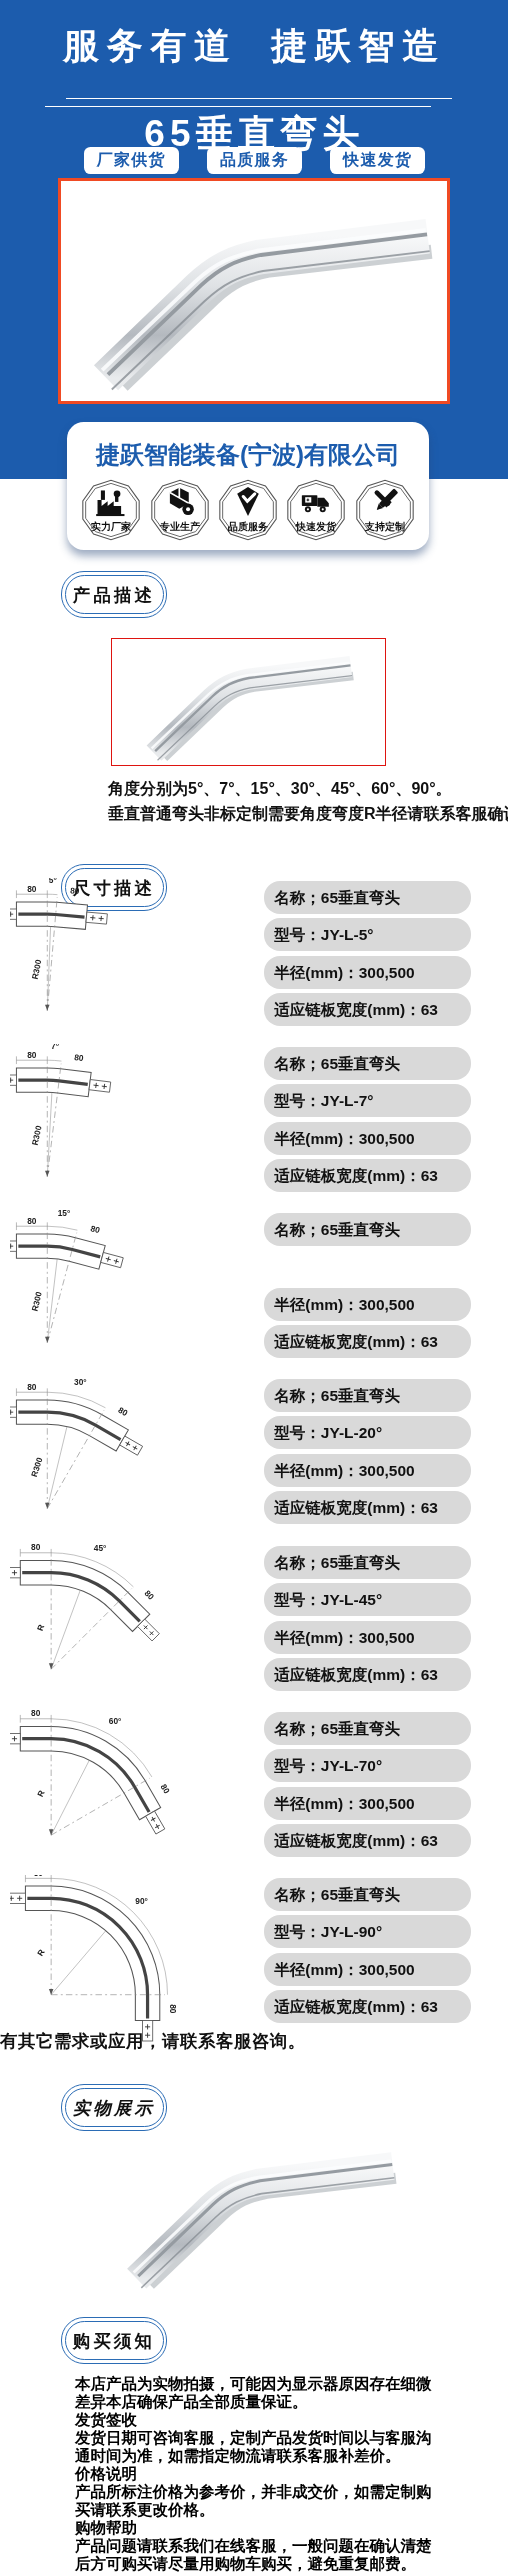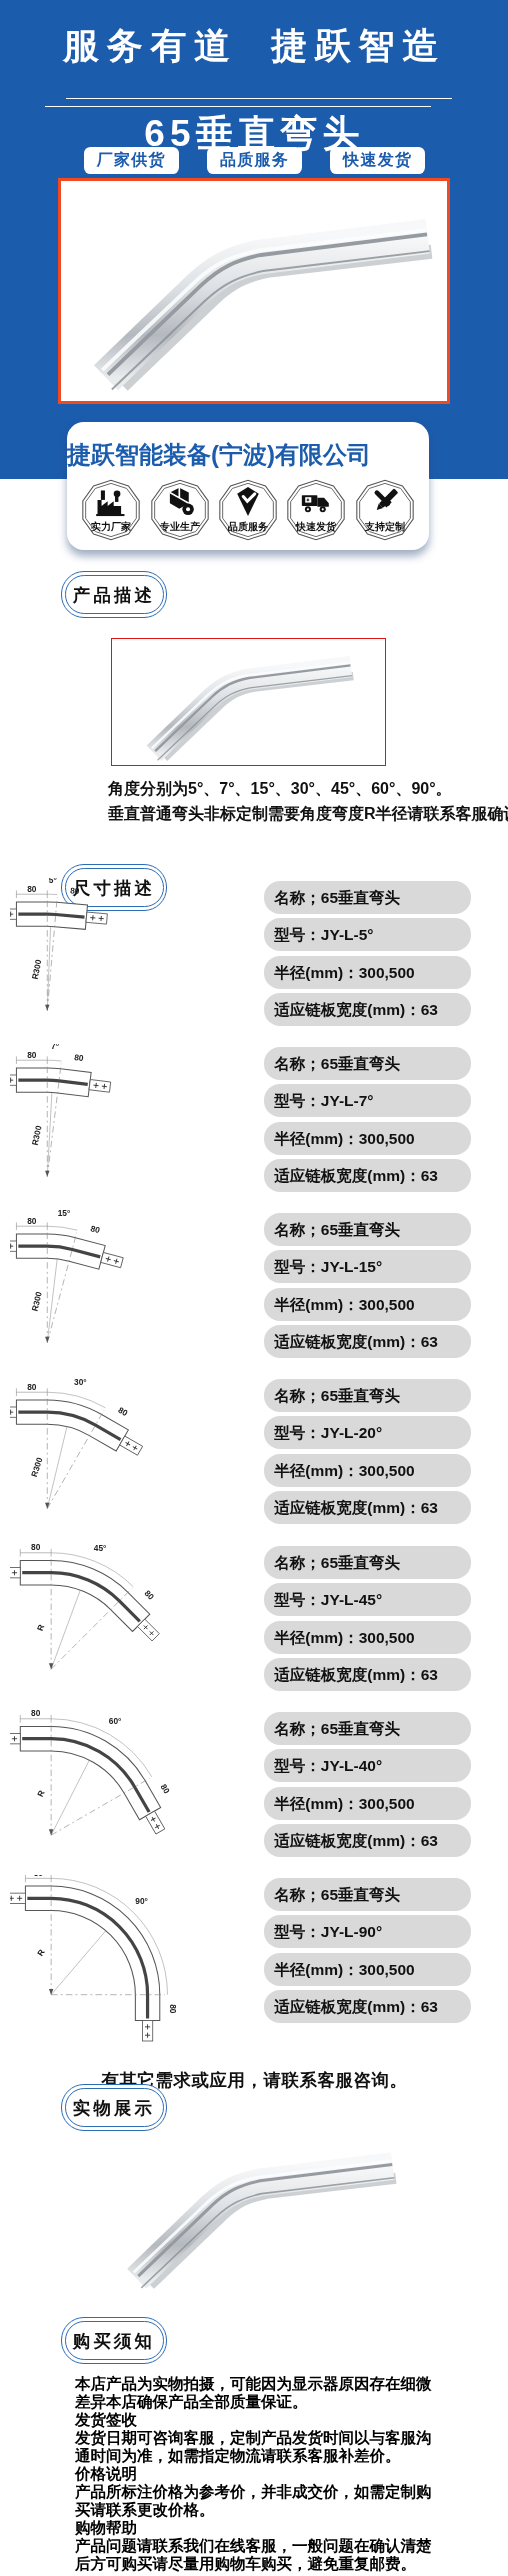--- a/index.html
+++ b/index.html
@@ -17,43 +17,43 @@
   .subtitle{left:0;top:109px;width:509px;text-align:center;color:#fff;
             font-weight:700;font-size:37px;letter-spacing:5.2px;}
   .tags{left:0;top:147px;width:509px;display:flex;justify-content:center;gap:28px;}
   .tag{background:#fff;color:#1c5cad;font-size:16px;font-weight:700;
        padding:3.2px 13px;border-radius:6.4px;letter-spacing:1.3px;}
   .hero-box{left:58px;top:178px;width:386px;height:220px;background:#fff;
             border:3.2px solid #f04a23;overflow:hidden;}
   
   .company-card{left:67px;top:422px;width:362px;height:128px;background:#fff;
                 border-radius:16.7px;box-shadow:0 5.2px 9px rgba(40,70,120,.45);}
-  .company-name{position:absolute;left:0;top:16.7px;width:100%;text-align:left;
+  .company-name{position:absolute;left:0;top:16.7px;width:100%;text-align:center;
                 color:#1c5cad;font-weight:700;font-size:24px;}
   .badges{position:absolute;left:0;top:57px;width:100%;display:flex;
           justify-content:center;gap:6.4px;}
   .badge svg{display:block;}
   
   .pill{left:61px;width:104px;height:45px;border:1.9px solid #2b6cb5;border-radius:23px;
         background:#fff;display:flex;align-items:center;justify-content:center;}
   .pill-inner{width:97px;height:37px;border:1.3px solid #2b6cb5;border-radius:19.3px;
         display:flex;align-items:center;justify-content:center;
         font-size:17.4px;font-weight:700;color:#111;letter-spacing:3.2px;white-space:nowrap;}
   
   .desc-box{left:111px;top:638px;width:273px;height:126px;background:#fff;
             border:1.9px solid #de1410;overflow:hidden;}
   .desc-line{left:108px;width:386px;font-size:16px;font-weight:700;color:#111;white-space:nowrap;}
   
   .tbl-block{position:absolute;left:0;width:509px;height:146px;}
   .tbl-row{position:absolute;left:264px;width:207px;height:33px;background:#d9d9d9;
            color:#111;font-size:15.5px;font-weight:700;line-height:33px;
            padding-left:10.3px;box-sizing:border-box;white-space:nowrap;overflow:hidden;border-radius:16px;}
   .diagram{position:absolute;left:10.3px;top:-2.6px;}
-  .footnote{left:0;top:2029px;width:509px;text-align:center;
-            font-size:17.4px;font-weight:700;color:#111;letter-spacing:0.6px;margin-top:39px;}
+  .footnote{left:0;top:2029px;width:509px;text-align:left;
+            font-size:17.4px;font-weight:700;color:#111;letter-spacing:0.6px;}
   
   .notice-text{left:75px;top:2375px;width:377px;font-size:15.5px;font-weight:600;
                color:#000;line-height:18px;white-space:pre-line;}
 </style>
 </head>
 <body>
 
 <div id="page">
 
   <div class="abs blue-bg"></div>
@@ -272,21 +272,20 @@
           <path d="M 58 206 L 73.39739906697673 75.90803213890464" stroke="#888" stroke-width="0.8"></path>
           <path d="M 58 206 l -3.5 -9 h 7 z" fill="#555"></path>
           <path d="M 58 25 A 181 181 0 0 1 104.84624716355626 31.16742544167863" stroke="#888" stroke-width="0.8" fill="none"></path>
           <path d="M 10 31 v-12 M 58 31 v-12 M 10 25 h 48" stroke="#888" stroke-width="0.9"></path>
           <text x="34" y="21" font-size="13" fill="#222" text-anchor="middle" font-weight="bold">80</text>
           <text x="83.97471225179027" y="8.702472586611748" font-size="13" fill="#222" text-anchor="middle" font-weight="bold">15°</text>
           <text x="131.38196515799774" y="34.13654492722892" font-size="13" fill="#222" text-anchor="middle" font-weight="bold" transform="rotate(15 131.38196515799774 34.13654492722892)">80</text>
           <text x="46" y="143" font-size="13" fill="#222" text-anchor="middle" font-weight="bold" transform="rotate(-76.25 46 143)">R300</text>
         </svg>
         <div class="tbl-row" style="top: 0px;">名称；65垂直弯头</div>
-        <div class="tbl-row" style="top: 37px;">型号：JY-L-15°</div>
         <div class="tbl-row" style="top: 75px;">半径(mm)：300,500</div>
         <div class="tbl-row" style="top: 112px;">适应链板宽度(mm)：63</div>
       </div>
       <div class="tbl-block" style="top: 1379px;">
         <svg width="225" height="170" viewBox="0 0 350 264" class="diagram">
           <path d="M 10 37 L 58 37 A 169 169 0 0 1 142.5 59.641706760429855 l 41.569219381653056 23.999999999999996 l -18.999999999999996 32.908965343808674 l -41.569219381653056 -23.999999999999996 A 131 131 0 0 0 58 75 L 10 75 Z" fill="#fff" stroke="#555" stroke-width="1.6"></path>
           <path d="M 13 56 L 58 56 A 150 150 0 0 1 133 76.0961894323342 l 38.97114317029974 22.499999999999996" fill="none" stroke="#444" stroke-width="5"></path>
           <g transform="translate(10,56)">
             <rect x="-32" y="-8" width="32" height="16" fill="#fff" stroke="#555" stroke-width="1.3"></rect>
             <path d="M -26 0 h8 M -22 -4 v8" stroke="#333" stroke-width="1.4"></path>
@@ -362,21 +361,21 @@
           <path d="M 64 196 L 123.47275546588062 79.2781453313238" stroke="#888" stroke-width="0.8"></path>
           <path d="M 64 196 l -3.5 -9 h 7 z" fill="#555"></path>
           <path d="M 64 15 A 181 181 0 0 1 220.75059808498338 105.49999999999999" stroke="#888" stroke-width="0.8" fill="none"></path>
           <path d="M 16 21 v-12 M 64 21 v-12 M 16 15 h 48" stroke="#888" stroke-width="0.9"></path>
           <text x="40" y="11" font-size="13" fill="#222" text-anchor="middle" font-weight="bold">80</text>
           <text x="163.5" y="23.660944646896695" font-size="13" fill="#222" text-anchor="middle" font-weight="bold">60°</text>
           <text x="237.41469970012113" y="126.36307065990917" font-size="13" fill="#222" text-anchor="middle" font-weight="bold" transform="rotate(60 237.41469970012113 126.36307065990917)">80</text>
           <text x="52" y="133" font-size="13" fill="#222" text-anchor="middle" font-weight="bold" transform="rotate(-65 52 133)">R</text>
         </svg>
         <div class="tbl-row" style="top: 0px;">名称；65垂直弯头</div>
-        <div class="tbl-row" style="top: 37px;">型号：JY-L-40°</div>
+        <div class="tbl-row" style="top: 37px;">型号：JY-L-70°</div>
         <div class="tbl-row" style="top: 75px;">半径(mm)：300,500</div>
         <div class="tbl-row" style="top: 112px;">适应链板宽度(mm)：63</div>
       </div>
       <div class="tbl-block" style="top: 1878px;">
         <svg width="225" height="170" viewBox="0 0 350 264" class="diagram">
           <path d="M 24 17 L 64 17 A 169 169 0 0 1 233 186 l 2.4492935982947065e-15 40 l -38 2.326828918379971e-15 l -2.4492935982947065e-15 -40 A 131 131 0 0 0 64 55 L 24 55 Z" fill="#fff" stroke="#555" stroke-width="1.6"></path>
           <path d="M 27 36 L 64 36 A 150 150 0 0 1 214 186 l 2.2655965784226034e-15 37" fill="none" stroke="#444" stroke-width="5"></path>
           <g transform="translate(24,36)">
             <rect x="-32" y="-8" width="32" height="16" fill="#fff" stroke="#555" stroke-width="1.3"></rect>
             <path d="M -26 0 h8 M -22 -4 v8" stroke="#333" stroke-width="1.4"></path>
@@ -400,21 +399,21 @@
         </svg>
         <div class="tbl-row" style="top: 0px;">名称；65垂直弯头</div>
         <div class="tbl-row" style="top: 37px;">型号：JY-L-90°</div>
         <div class="tbl-row" style="top: 75px;">半径(mm)：300,500</div>
         <div class="tbl-row" style="top: 112px;">适应链板宽度(mm)：63</div>
       </div>
     </div>
 
   <div class="abs footnote">有其它需求或应用，请联系客服咨询。</div>
 
-  <div class="abs pill" style="top:2084px;">
+  <div class="abs pill" style="top:2084px;font-style:italic;">
     <div class="pill-inner">实物展示</div>
   </div>
 
   <svg class="abs product-render" style="left:87px;top:2125px;" width="335" height="169" viewBox="0 0 600 330">
       <defs>
         <linearGradient id="metal2" x1="0" y1="0" x2="0" y2="1">
           <stop offset="0%" stop-color="#f7f8f9"></stop>
           <stop offset="35%" stop-color="#dfe2e5"></stop>
           <stop offset="70%" stop-color="#b4b9bf"></stop>
           <stop offset="100%" stop-color="#e9ebed"></stop>

